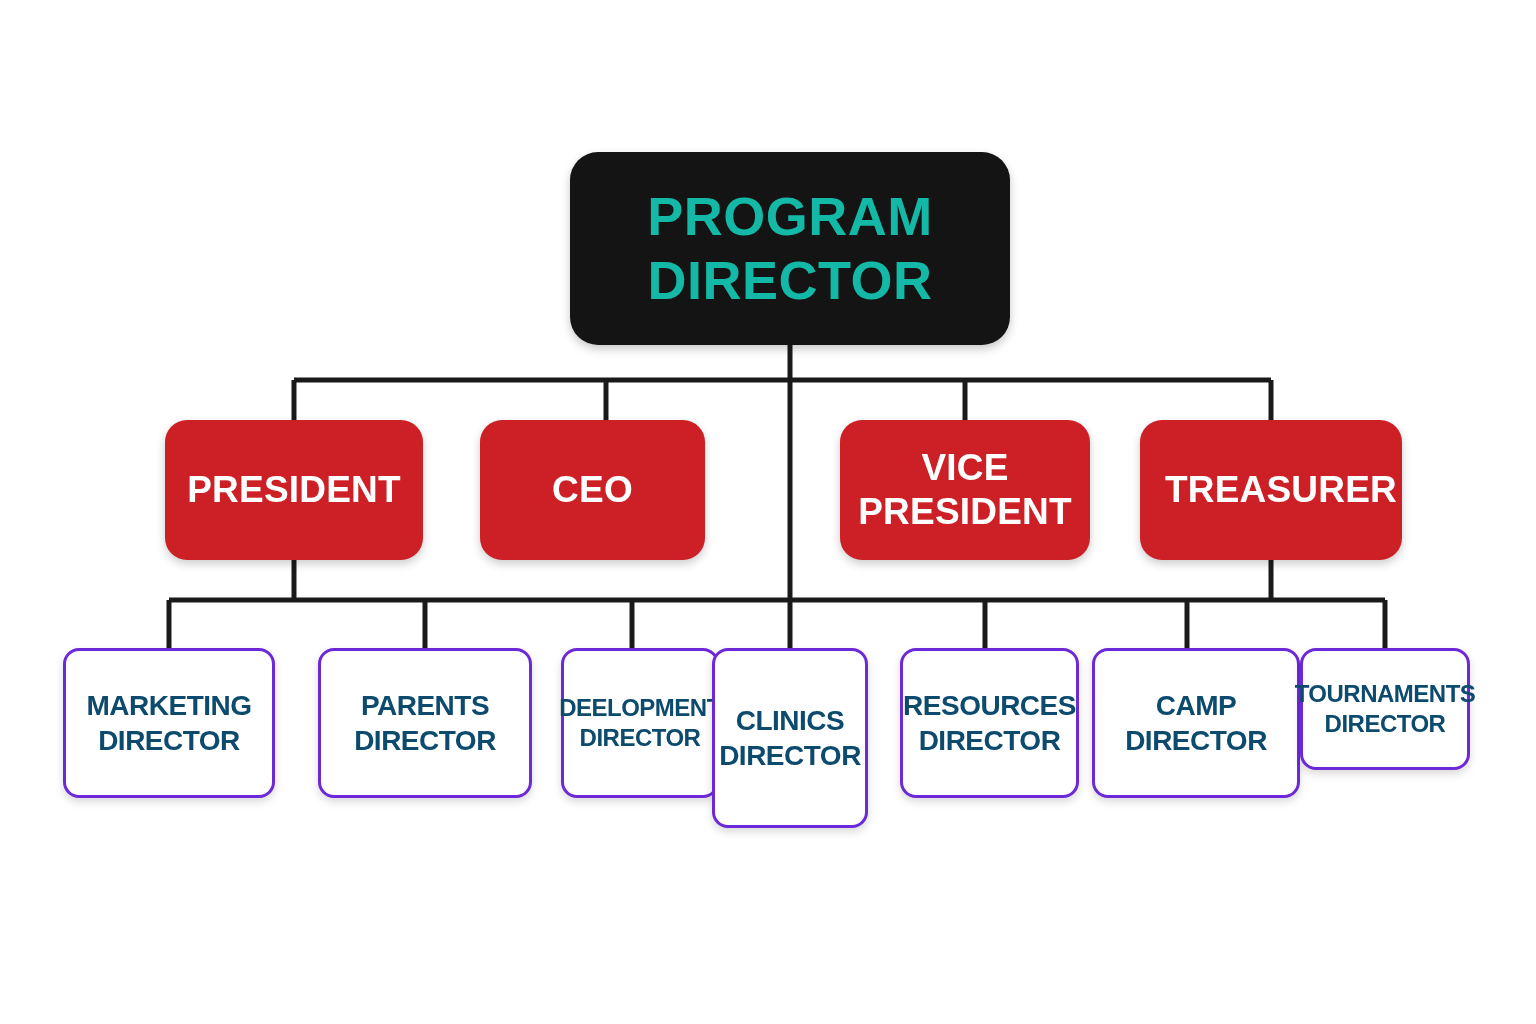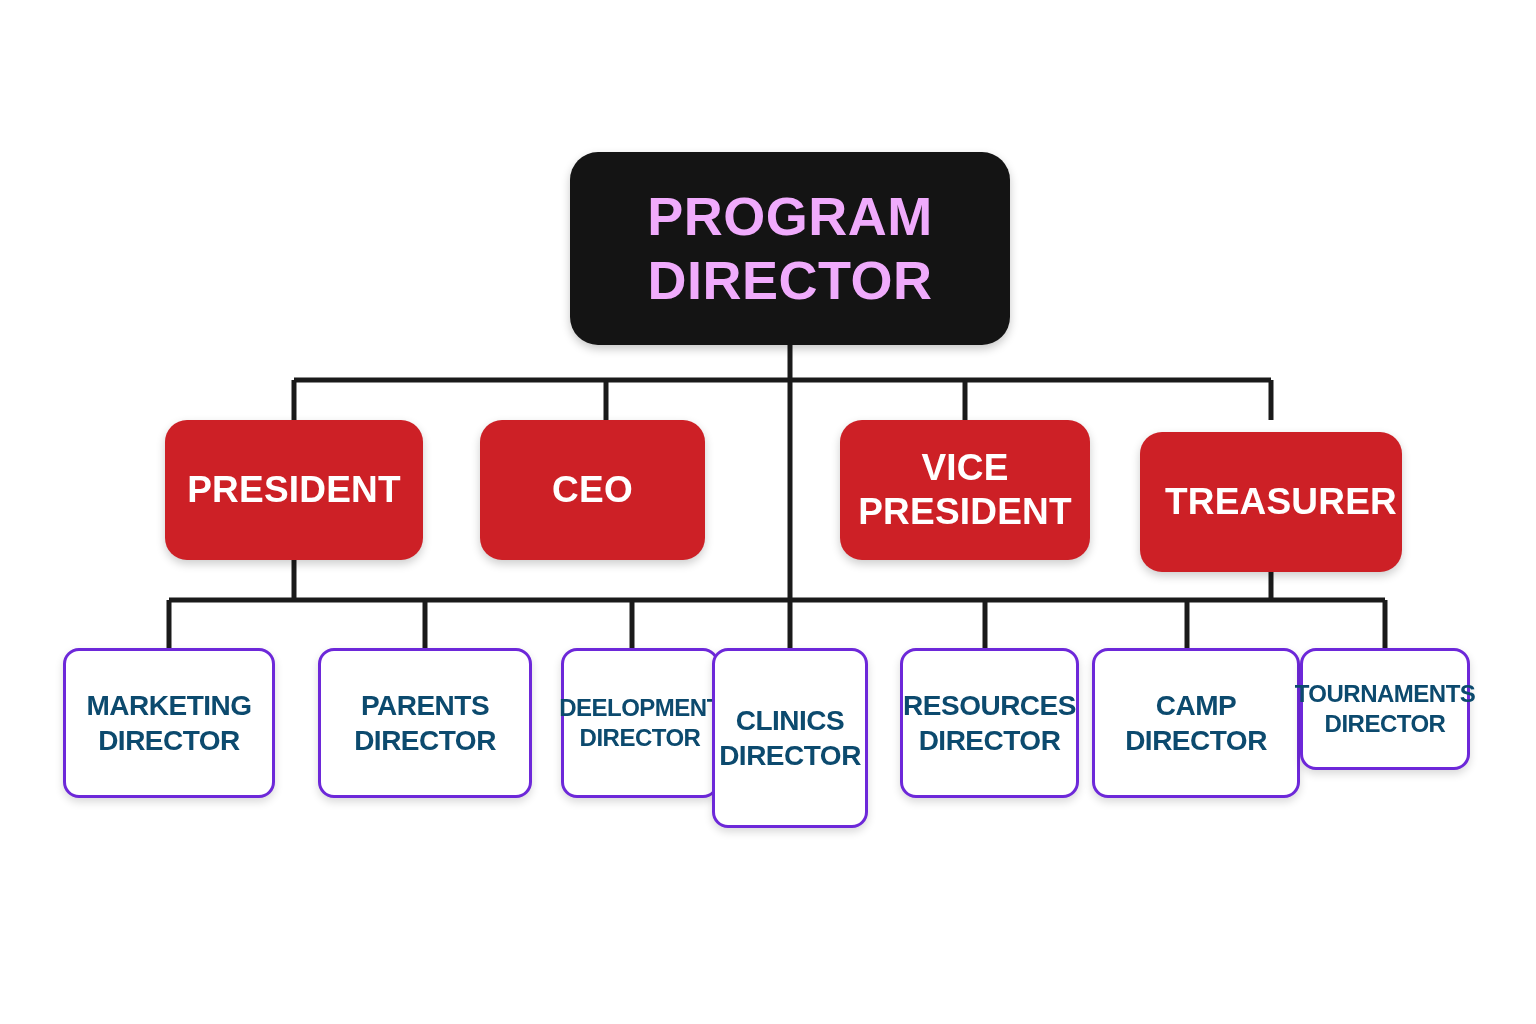--- a/index.html
+++ b/index.html
@@ -25,21 +25,21 @@
     box-sizing: border-box;
   }
   .node .lbl {
     display: block;
     white-space: pre-line;
     font-weight: 700;
     line-height: 1.18;
   }
   .level1 {
     background: #141414;
-    color: #f0abfc;
+    color: #14b8a6;
     border-radius: 28px;
     box-shadow: 0 4px 10px rgba(0,0,0,0.22);
   }
   .level1 .lbl { font-size: 54px; letter-spacing: 0.5px; }
   .level2 {
     background: #cd2026;
     color: #ffffff;
     border-radius: 22px;
     box-shadow: 0 4px 10px rgba(0,0,0,0.20);
   }
@@ -52,21 +52,21 @@
     box-shadow: 0 4px 8px rgba(0,0,0,0.15);
   }
   .level3 .lbl { font-size: 28px; letter-spacing: -0.5px; line-height: 1.25; }
   .lbl-sm { font-size: 24px !important; }
 
   
   #n-program    { left: 570px;  top: 152px; width: 440px; height: 193px; }
   #n-president  { left: 165px;  top: 420px; width: 258px; height: 140px; }
   #n-ceo        { left: 480px;  top: 420px; width: 225px; height: 140px; }
   #n-vp         { left: 840px;  top: 420px; width: 250px; height: 140px; }
-  #n-treasurer  { left: 1140px; top: 432px; width: 262px; height: 140px; padding-left: 20px; }
+  #n-treasurer  { left: 1140px; top: 420px; width: 262px; height: 140px; padding-left: 20px; }
   #n-marketing  { left: 63px;   top: 648px; width: 212px; height: 150px; }
   #n-parents    { left: 318px;  top: 648px; width: 214px; height: 150px; }
   #n-develop    { left: 553px;  top: 648px; width: 158px; height: 150px; margin-left: 8px; }
   #n-clinics    { left: 712px;  top: 648px; width: 156px; height: 180px; }
   #n-resources  { left: 900px;  top: 648px; width: 179px; height: 150px; }
   #n-camp       { left: 1092px; top: 648px; width: 208px; height: 150px; }
   #n-tournament { left: 1300px; top: 648px; width: 170px; height: 122px; }
 </style>
 </head>
 <body>

